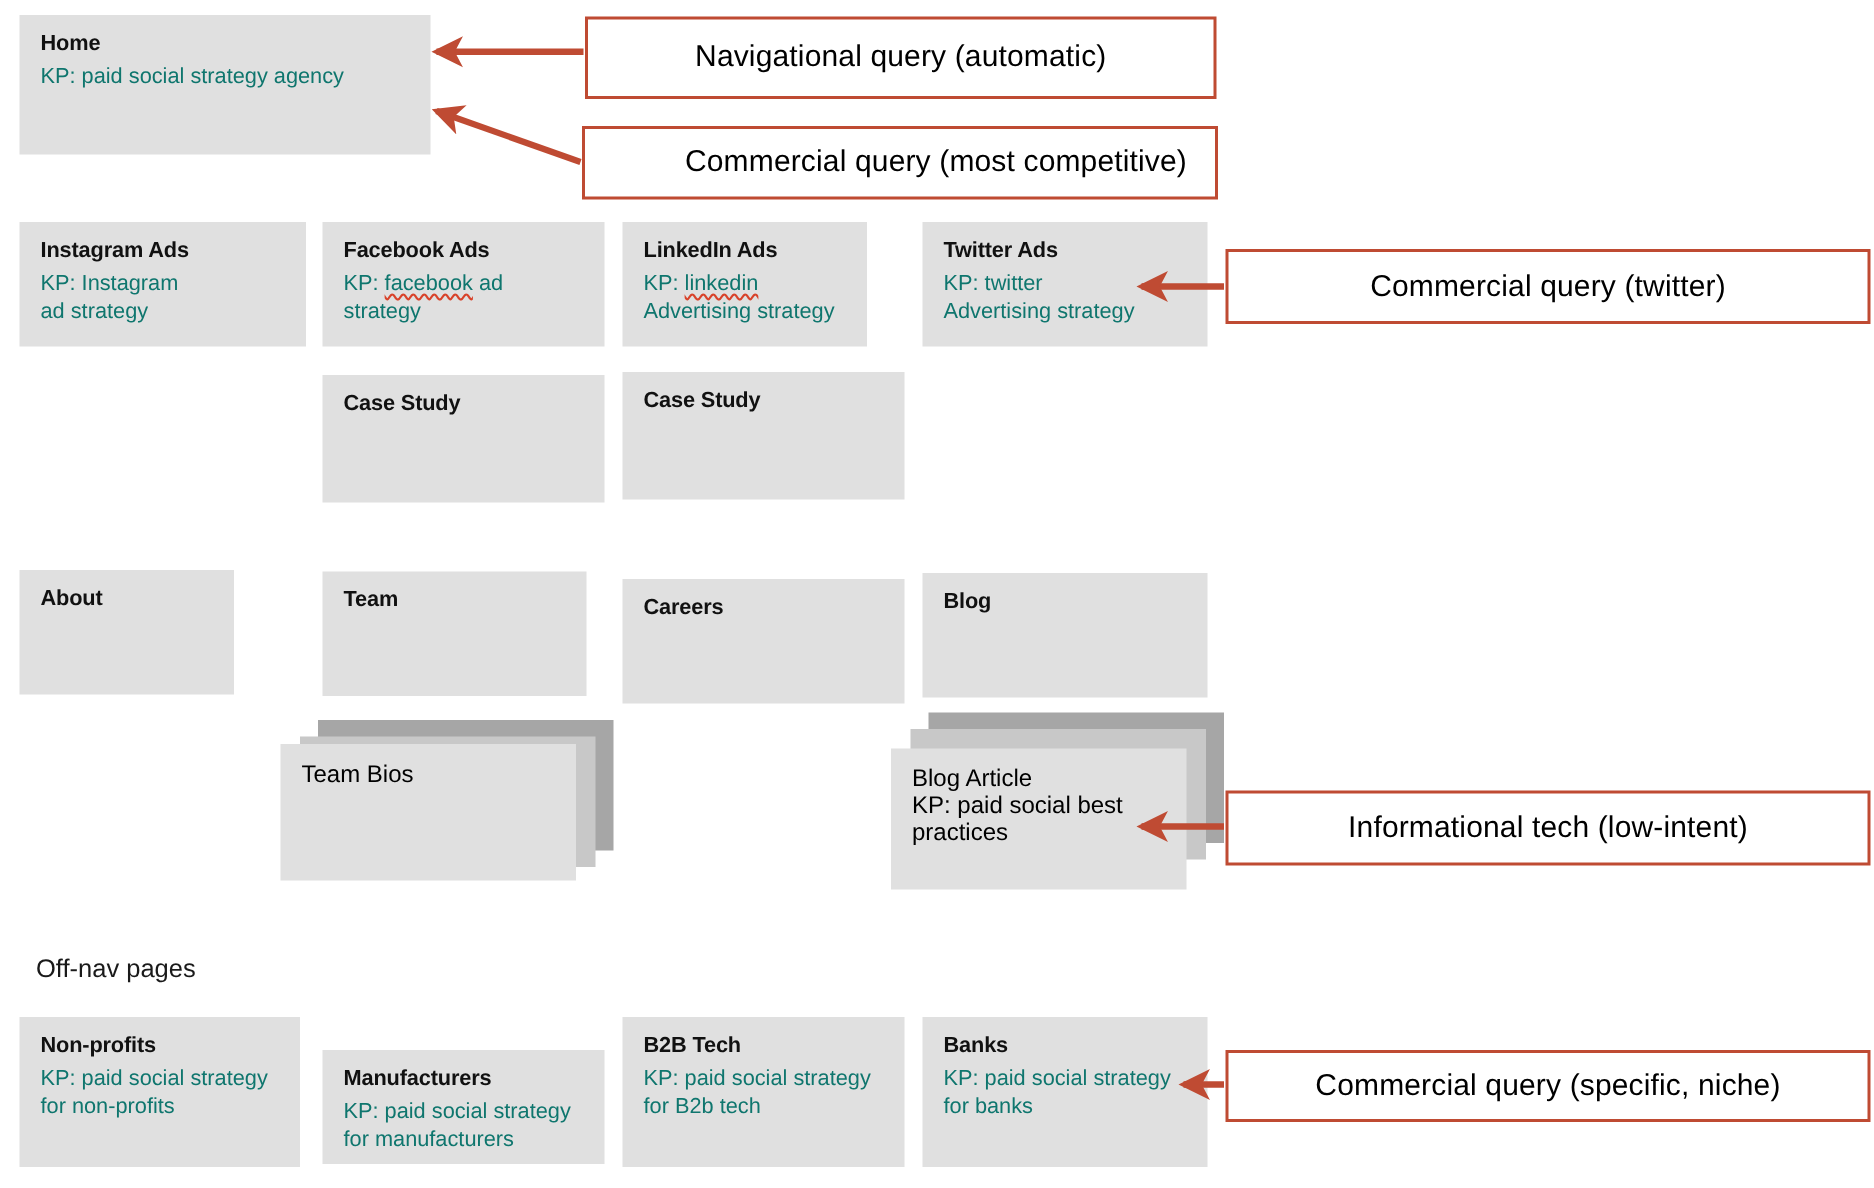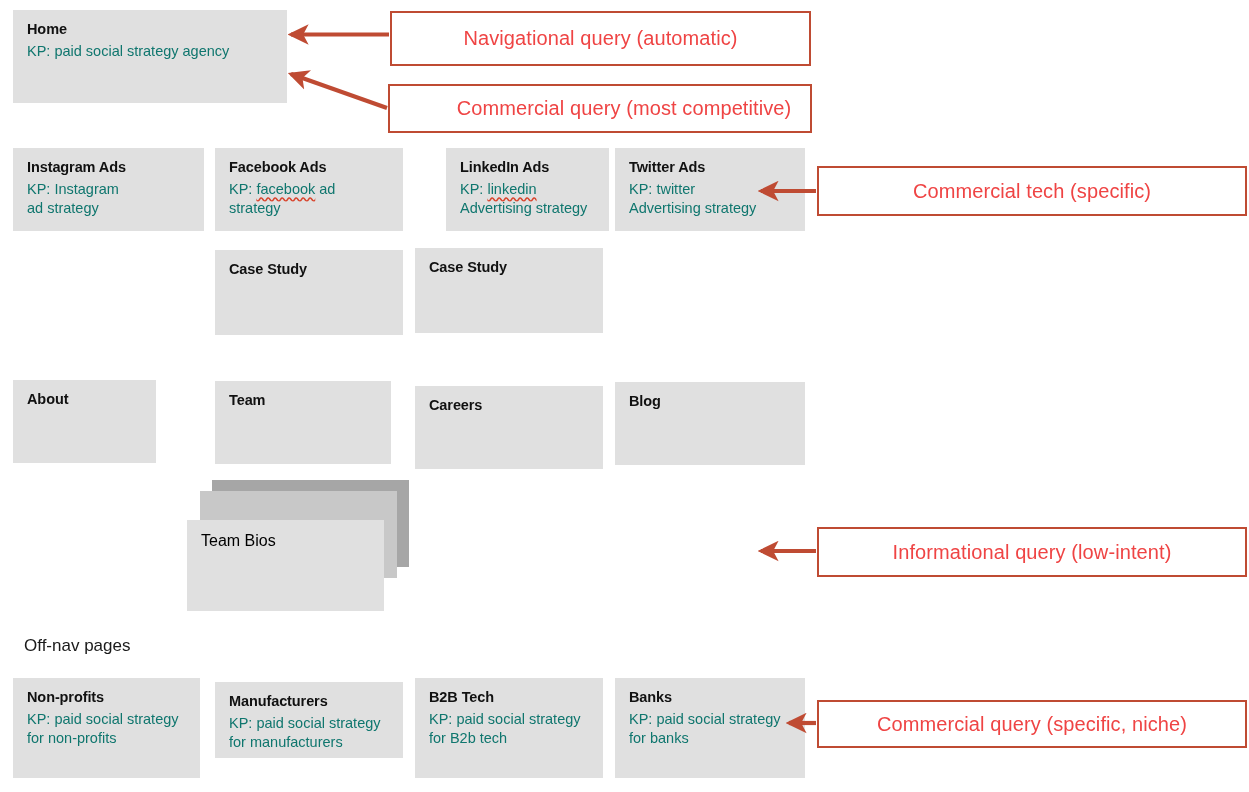--- a/index.html
+++ b/index.html
@@ -66,21 +66,21 @@
     position: absolute;
     box-sizing: border-box;
     background: #ffffff;
     border: 2.5px solid #bf4b33;
     display: flex;
     align-items: center;
     justify-content: center;
   }
   .callout span {
     font-size: 20px;
-    color: #ef4444;
+    color: #000000;
     letter-spacing: 0.1px;
     white-space: nowrap;
   }
 
   
   .section-label {
     position: absolute;
     font-size: 17px;
     color: #1a1a1a;
     white-space: nowrap;
@@ -110,21 +110,21 @@
     <div class="title">Instagram Ads</div>
     <div class="kp"><span>KP: Instagram</span><br><span>ad strategy</span></div>
   </div>
 
   <div class="node" style="left:215px; top:148px; width:188px; height:83px;">
     <div class="title">Facebook Ads</div>
     <div class="kp"><span>KP: </span><span class="sp">facebook</span><span> ad
 strategy</span></div>
   </div>
 
-  <div class="node" style="left:415px; top:148px; width:163px; height:83px;margin-left:31px;">
+  <div class="node" style="left:415px; top:148px; width:163px; height:83px;">
     <div class="title">LinkedIn Ads</div>
     <div class="kp"><span>KP: </span><span class="sp">linkedin</span><span>
 Advertising strategy</span></div>
   </div>
 
   <div class="node" style="left:615px; top:148px; width:190px; height:83px;">
     <div class="title">Twitter Ads</div>
     <div class="kp"><span>KP: twitter</span><br><span>Advertising strategy</span></div>
   </div>
 
@@ -148,35 +148,44 @@
     <div class="title">Careers</div>
   </div>
 
   <div class="node" style="left:615px; top:382px; width:190px; height:83px;">
     <div class="title">Blog</div>
   </div>
 
   <div class="stack" style="left:187px; top:480px; width:222px; height:115px;">
     <div class="layer back" style="left:25px; top:0px; width:197px; height:87px;"></div>
     <div class="layer mid" style="left:13px; top:11px; width:197px; height:87px;"></div>
-    <div class="layer front" style="left:0px; top:40px; width:197px; height:91px;">
+    <div class="layer front" style="left:0px; top:16px; width:197px; height:91px;">
       <div class="title">Team Bios</div>
     </div>
   </div>
 
+  <div class="stack" style="left:594px; top:475px; width:222px; height:118px;">
+    <div class="layer back" style="left:25px; top:0px; width:197px; height:87px;"></div>
+    <div class="layer mid" style="left:13px; top:11px; width:197px; height:87px;"></div>
+    <div class="layer front" style="left:0px; top:24px; width:197px; height:94px;">
+      <div class="title">Blog Article</div>
+      <div class="kp">KP: paid social
+best practices</div>
+    </div>
+  </div>
 
   <div class="section-label" style="left:24px; top:636px;">Off-nav pages</div>
 
   <div class="node" style="left:13px; top:678px; width:187px; height:100px;">
     <div class="title">Non-profits</div>
     <div class="kp">KP: paid social strategy
 for non-profits</div>
   </div>
 
-  <div class="node" style="left:215px; top:682px; width:188px; height:76px;">
+  <div class="node" style="left:215px; top:700px; width:188px; height:76px;">
     <div class="title">Manufacturers</div>
     <div class="kp">KP: paid social strategy
 for manufacturers</div>
   </div>
 
   <div class="node" style="left:415px; top:678px; width:188px; height:100px;">
     <div class="title">B2B Tech</div>
     <div class="kp">KP: paid social strategy
 for  B2b tech</div>
   </div>
@@ -189,25 +198,25 @@
 
   <div class="callout" style="left:390px; top:11px; width:421px; height:55px;">
     <span>Navigational query (automatic)</span>
   </div>
 
   <div class="callout" style="left:388px; top:84px; width:424px; height:49px;padding-left:48px;">
     <span>Commercial query (most competitive)</span>
   </div>
 
   <div class="callout" style="left:817px; top:166px; width:430px; height:50px;">
-    <span>Commercial tech (specific)</span>
+    <span>Commercial query (twitter)</span>
   </div>
 
   <div class="callout" style="left:817px; top:527px; width:430px; height:50px;">
-    <span>Informational query (low-intent)</span>
+    <span>Informational tech (low-intent)</span>
   </div>
 
   <div class="callout" style="left:817px; top:700px; width:430px; height:48px;">
     <span>Commercial query (specific, niche)</span>
   </div>
 
   <svg id="connectors" viewBox="0 0 1249 792" xmlns="http://www.w3.org/2000/svg">
     <defs>
       <marker id="arrowhead" markerWidth="5" markerHeight="5" refX="4.2" refY="2.5" orient="auto" markerUnits="strokeWidth">
         <path d="M5,2.5 L0,0.05 L1.3,2.5 L0,4.95 Z" fill="#bf4b33"></path>

